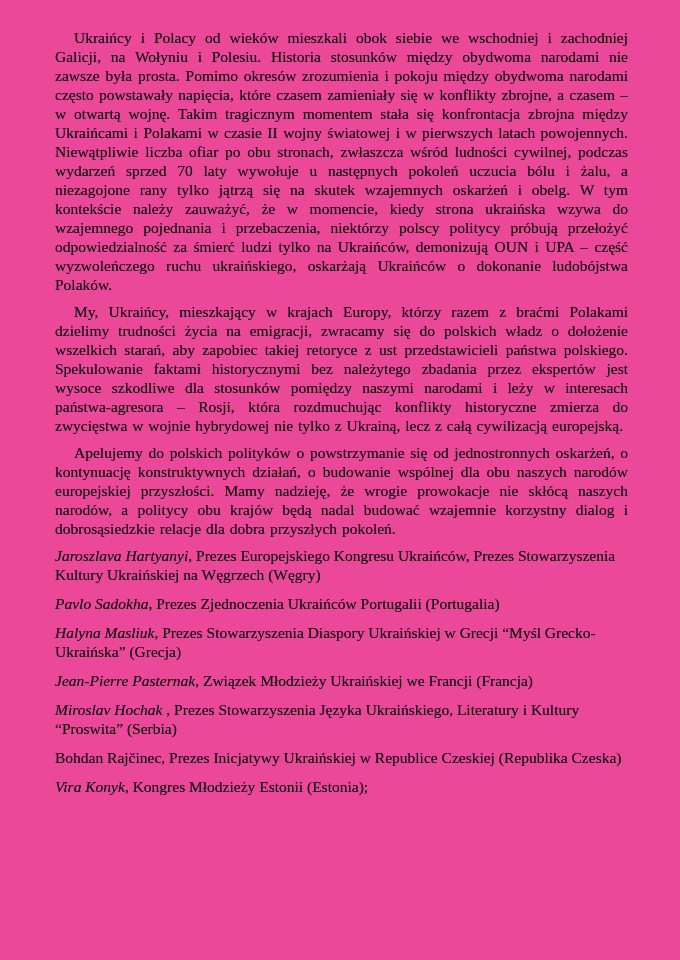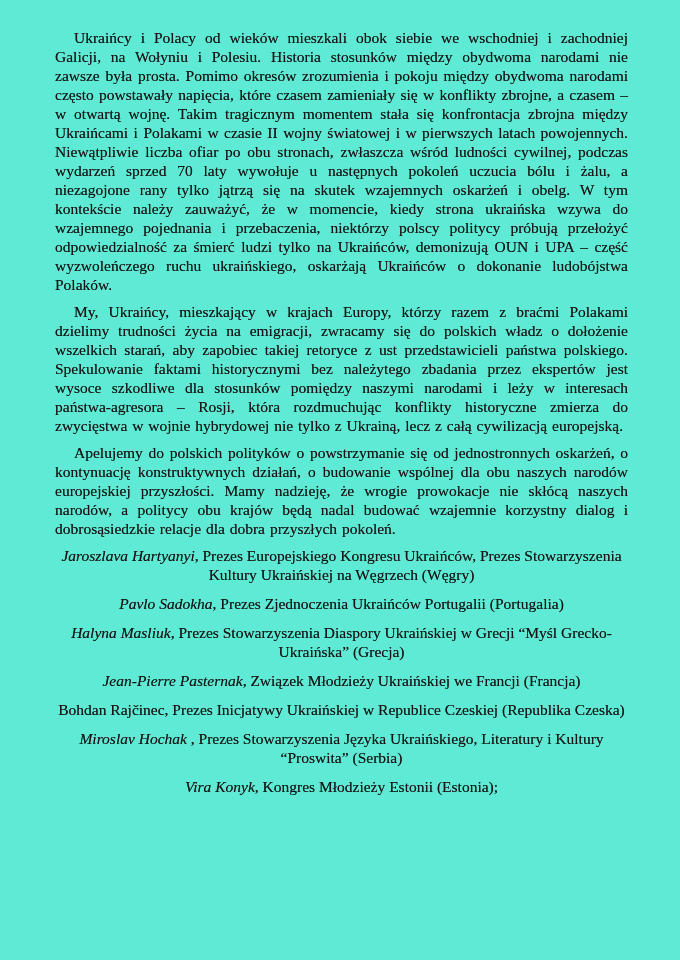--- a/index.html
+++ b/index.html
@@ -5,21 +5,21 @@
   html, body {
     margin: 0;
     padding: 0;
     background: #ffffff;
   }
   .page {
     position: relative;
     width: 680px;
     height: 960px;
     box-sizing: border-box;
-    background: #5eead4;
+    background: #ec4899;
     padding: 28px 52px 20px 55px;
     font-family: "Liberation Serif", "DejaVu Serif", serif;
     color: #161616;
     text-shadow: 0 0 0.5px rgba(20,20,20,0.65);
     overflow: hidden;
   }
   .par {
     font-size: 15.5px;
     line-height: 19px;
     text-align: justify;
@@ -27,21 +27,21 @@
     margin: 0 0 8px 0;
     word-spacing: 1px;
   }
   .sig-block {
     margin-top: 2px;
   }
   .sig {
     font-size: 15.5px;
     line-height: 19px;
     margin: 0 0 10px 0;
-    text-align: center;
+    text-align: left;
   }
   .sig-name {
     font-style: italic;
   }
   .sig-name.upright {
     font-style: normal;
   }
 </style>
 </head>
 <body>
@@ -59,20 +59,20 @@
 
 
     <p class="sig"><span class="sig-name">Pavlo Sadokha</span><span>, Prezes Zjednoczenia Ukraińców Portugalii (Portugalia)</span></p>
 
 
     <p class="sig"><span class="sig-name">Halyna Masliuk</span><span>, Prezes Stowarzyszenia Diaspory Ukraińskiej w Grecji “Myśl Grecko-Ukraińska” (Grecja)</span></p>
 
     <p class="sig"><span class="sig-name">Jean-Pierre Pasternak</span><span>, Związek Młodzieży Ukraińskiej we Francji (Francja)</span></p>
 
 
+    <p class="sig"><span class="sig-name">Miroslav Hochak</span><span> , Prezes Stowarzyszenia Języka Ukraińskiego, Literatury i Kultury “Proswita” (Serbia)</span></p>
+
     <p class="sig"><span class="sig-name upright">Bohdan Rajčinec</span><span>, Prezes Inicjatywy Ukraińskiej w Republice Czeskiej (Republika Czeska)</span></p>
-
-    <p class="sig"><span class="sig-name">Miroslav Hochak</span><span> , Prezes Stowarzyszenia Języka Ukraińskiego, Literatury i Kultury “Proswita” (Serbia)</span></p>
 
     <p class="sig"><span class="sig-name">Vira Konyk</span><span>, Kongres Młodzieży Estonii (Estonia);</span></p>
 
   </div>
 </div>
 
 </body></html>

